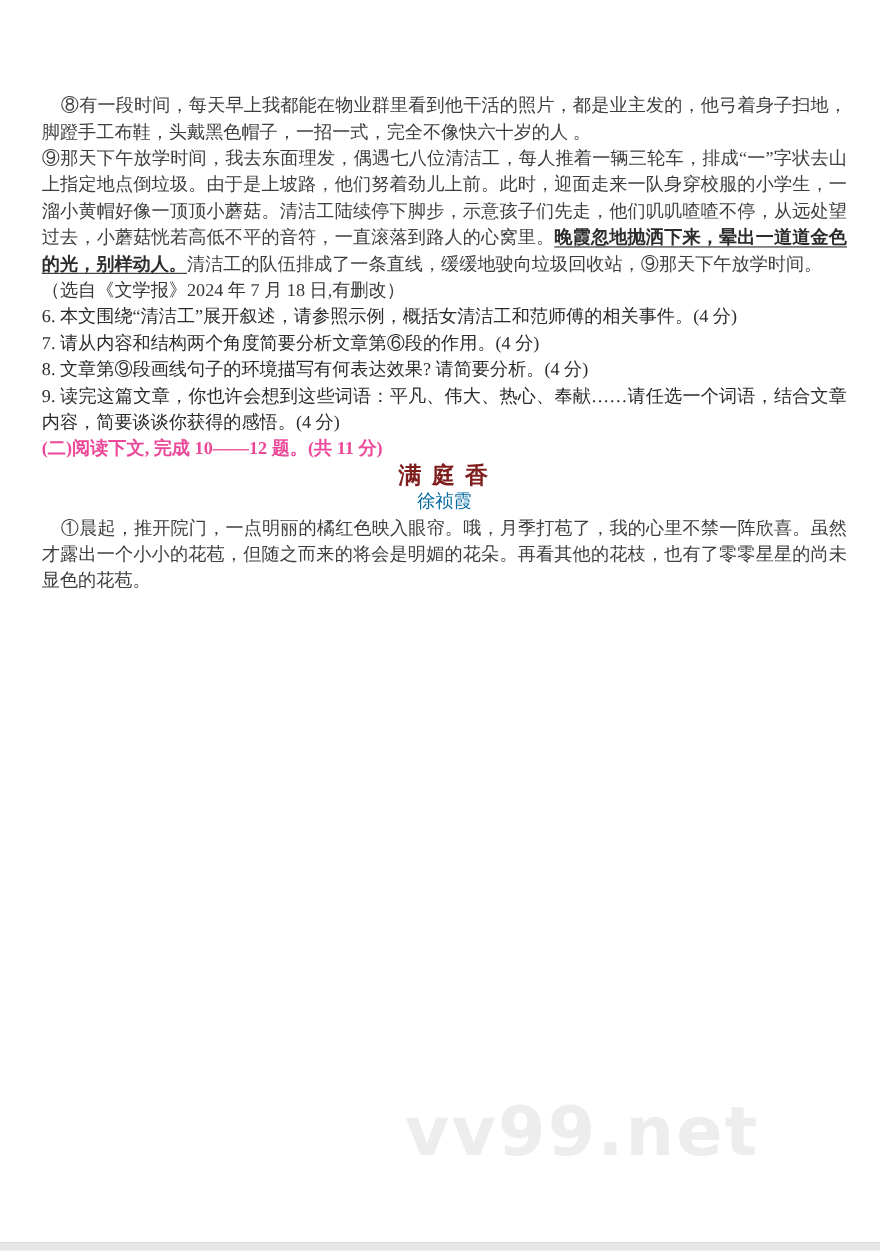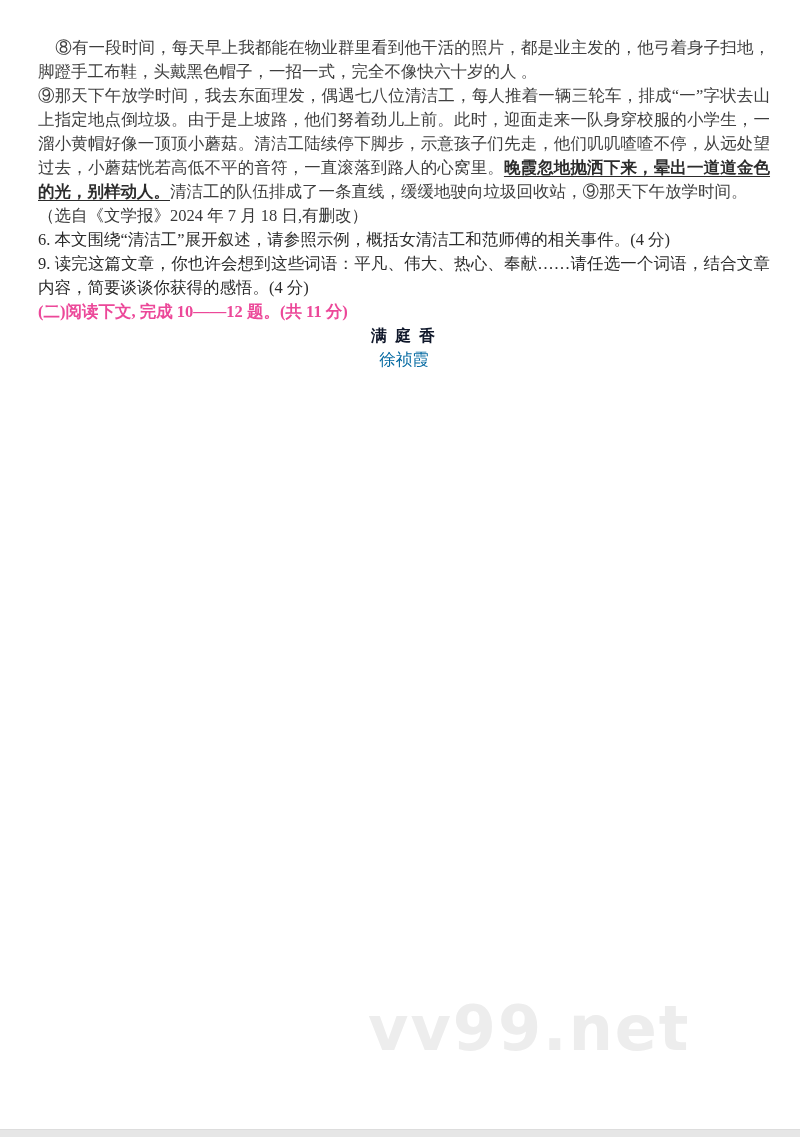--- a/index.html
+++ b/index.html
@@ -32,20 +32,21 @@
     user-select: none;
   }
   .content {
     position: relative;
     z-index: 2;
     padding: 36px 30px 0 38px;
     font-size: 16.5px;
     line-height: 24px;
     color: #333333;
     text-align: justify;
+    margin-top: 48px;
   }
   .content p { margin: 0; }
   .kai { color: #3e3e3e; }
   .indent { text-indent: 1.05em; }
   .underline-bold {
     font-weight: bold;
     text-decoration: underline;
     text-underline-offset: 3px;
     color: #2c2c2c;
   }
@@ -60,23 +61,23 @@
   .q9 { margin-top: 116px; }
   .section-header {
     margin-top: 146px;
     font-weight: bold;
     color: #ec4899;
   }
   .passage-title {
     margin-top: 4px;
     text-align: center;
     font-weight: bold;
-    font-size: 16px;
+    font-size: 21px;
     letter-spacing: 2px;
-    color: #0f172a;
+    color: #7f1d1d;
   }
   .passage-author {
     text-align: center;
     color: #0369a1;
   }
   .bottom-edge {
     position: absolute;
     left: 0;
     bottom: 0;
     width: 100%;
@@ -96,28 +97,31 @@
   <div class="content">
 
     <p class="kai indent">⑧有一段时间，每天早上我都能在物业群里看到他干活的照片，都是业主发的，他弓着身子扫地，脚蹬手工布鞋，头戴黑色帽子，一招一式，完全不像快六十岁的人 。</p>
 
     <p class="kai"><span>⑨那天下午放学时间，我去东面理发，偶遇七八位清洁工，每人推着一辆三轮车，排成“一”字状去山上指定地点倒垃圾。由于是上坡路，他们努着劲儿上前。此时，迎面走来一队身穿校服的小学生，一溜小黄帽好像一顶顶小蘑菇。清洁工陆续停下脚步，示意孩子们先走，他们叽叽喳喳不停，从远处望过去，小蘑菇恍若高低不平的音符，一直滚落到路人的心窝里。</span><span class="underline-bold">晚霞忽地抛洒下来，晕出一道道金色的光，别样动人。</span><span>清洁工的队伍排成了一条直线，缓缓地驶向垃圾回收站，⑨那天下午放学时间。</span></p>
 
     <p class="kai attribution">（选自《文学报》2024 年 7 月 18 日,有删改）</p>
 
     <p class="question q6">6. 本文围绕“清洁工”展开叙述，请参照示例，概括女清洁工和范师傅的相关事件。(4 分)</p>
 
+    <p class="question q7">7. 请从内容和结构两个角度简要分析文章第⑥段的作用。(4 分)</p>
 
+    <p class="question q8">8. 文章第⑨段画线句子的环境描写有何表达效果? 请简要分析。(4 分)</p>
 
     <p class="question q9">9. 读完这篇文章，你也许会想到这些词语：平凡、伟大、热心、奉献……请任选一个词语，结合文章内容，简要谈谈你获得的感悟。(4 分)</p>
 
     <p class="section-header">(二)阅读下文, 完成 10——12 题。(共 11 分)</p>
 
     <p class="passage-title">满 庭 香</p>
 
     <p class="kai passage-author">徐祯霞</p>
 
+    <p class="kai indent">①晨起，推开院门，一点明丽的橘红色映入眼帘。哦，月季打苞了，我的心里不禁一阵欣喜。虽然才露出一个小小的花苞，但随之而来的将会是明媚的花朵。再看其他的花枝，也有了零零星星的尚未显色的花苞。</p>
 
   </div>
 
   <div class="bottom-edge"></div>
 
 </div>
 
 </body></html>

